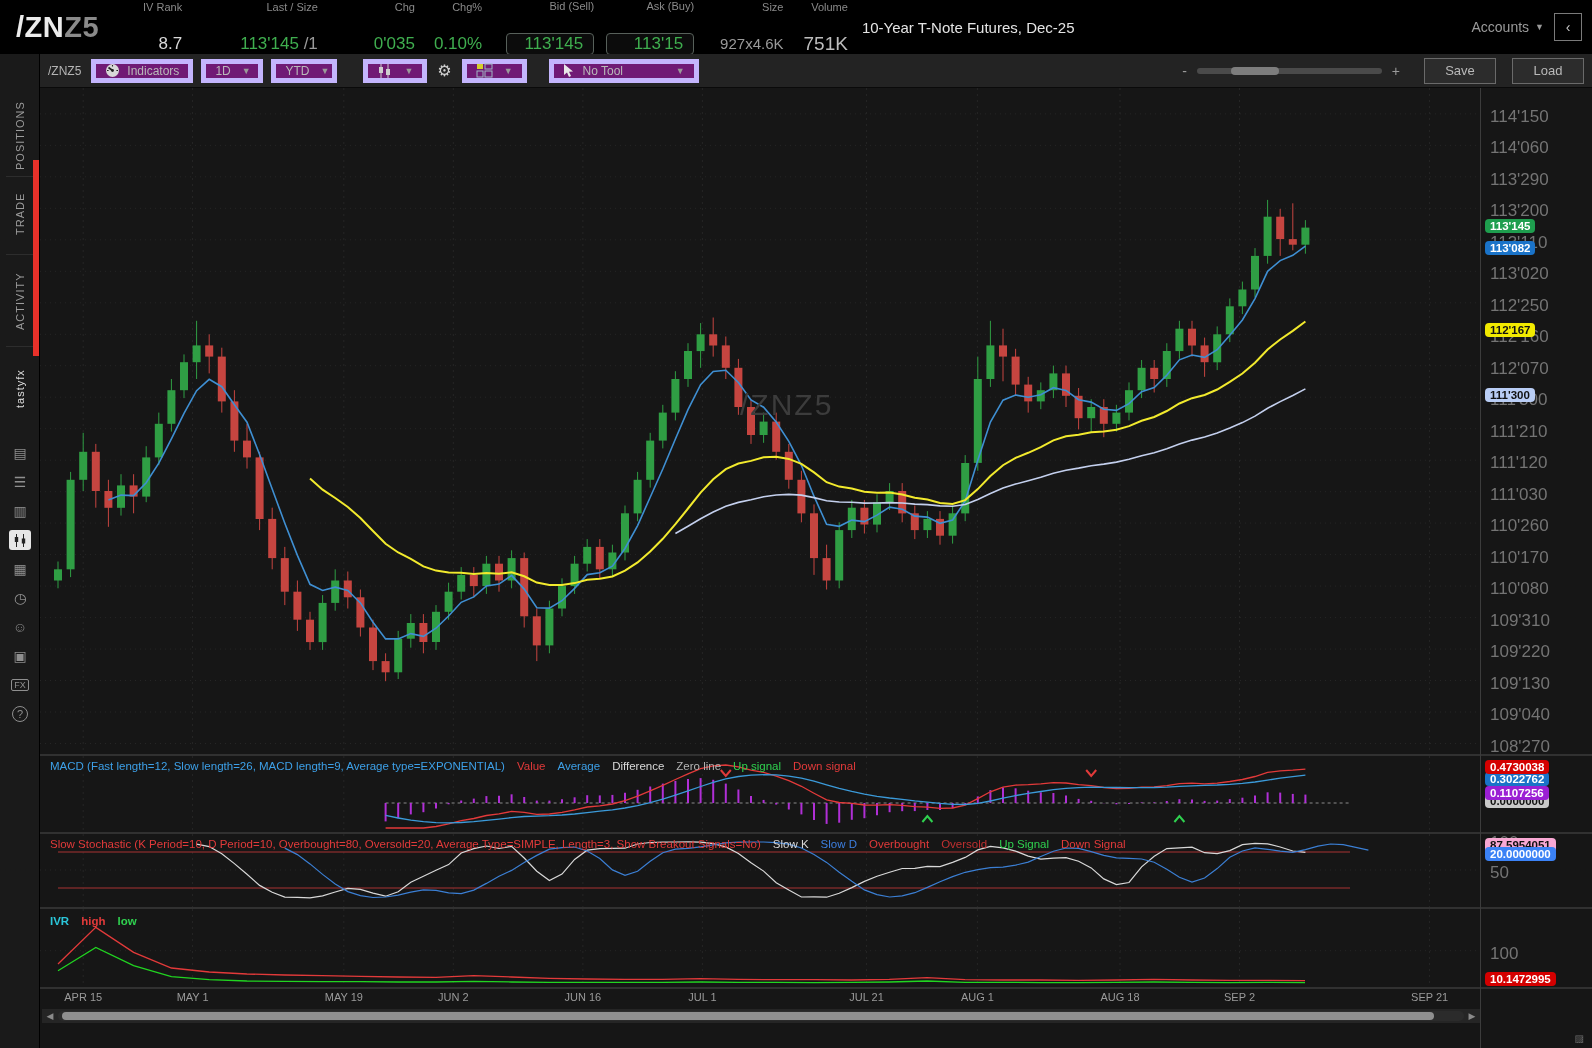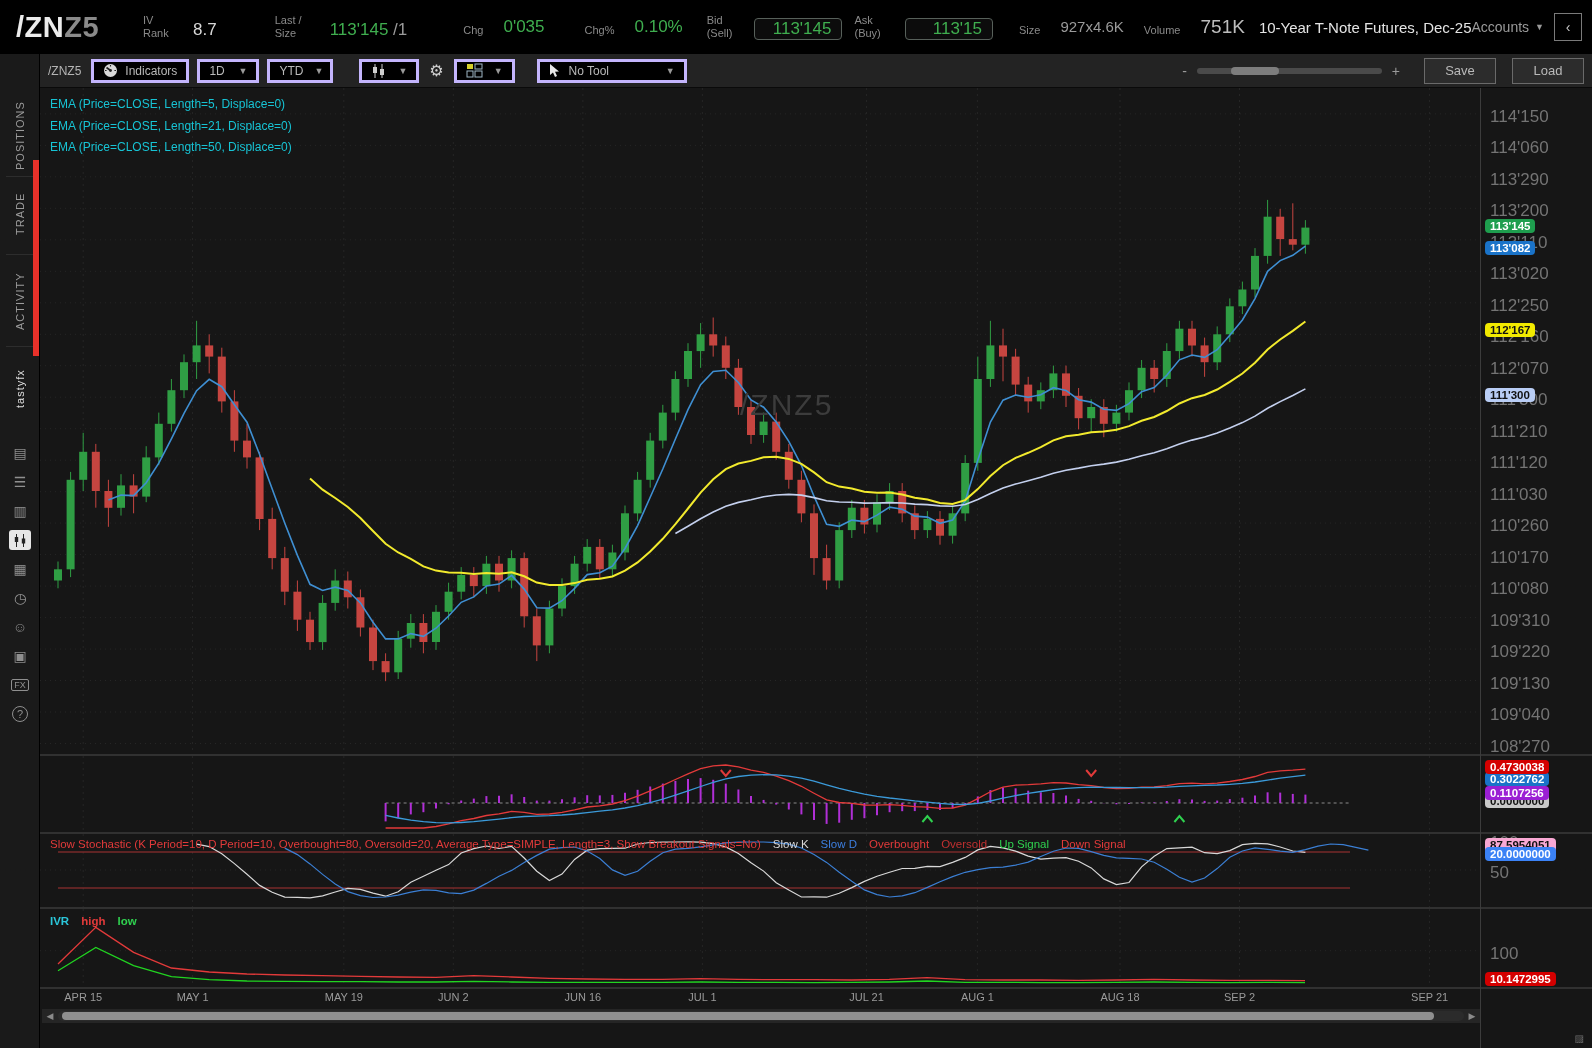--- a/index.html
+++ b/index.html
@@ -3,21 +3,21 @@
 <meta charset="utf-8">
 <style>
   * { margin:0; padding:0; box-sizing:border-box; }
   html,body { width:1592px; height:1048px; overflow:hidden; background:#111; }
   body { font-family:"Liberation Sans","DejaVu Sans",sans-serif; color:#cfcfcf; }
 
   
   .header { height:54px; background:#000; display:flex; align-items:center; padding:0 10px 0 16px; }
   .symbol { font-size:29px; font-weight:bold; color:#ececec; letter-spacing:0.5px; white-space:nowrap; }
   .symbol .dim { color:#8a8a8a; }
-  .hfield { display:flex; align-items:flex-end;gap:20px; }
+  .hfield { display:flex; flex-direction:column; align-items:flex-end;gap:20px; }
   .hfield .lab { font-size:11px; color:#8a8a8a; line-height:13px; }
   .hfield .val { font-size:17px; color:#d8d8d8; line-height:20px; white-space:nowrap; }
   .val.green { color:#3fae4f; }
   .val .sfx { color:#9a9a9a; }
   .qbox { border:1px solid #57605a; border-radius:4px; padding:0 10px; min-width:88px; text-align:right; background:#0c0c0c; cursor:pointer; }
   .qbox .val { font-size:17px; }
   .desc { font-size:15px; color:#e4e4e4; margin-left:14px; white-space:nowrap; }
   .hright { margin-left:auto; display:flex; align-items:center; gap:10px; }
   .accounts { color:#9a9a9a; font-size:14px; display:flex; align-items:center; gap:6px; cursor:pointer; }
   .caret { font-size:9px; color:#9a9a9a; }
@@ -35,21 +35,21 @@
   .ricon.active { }
   .ricon.active .chip { background:#e6e6e6; border-radius:3px; width:22px; height:20px; display:flex; align-items:center; justify-content:center; }
   .qmark { width:16px; height:16px; border:1.5px solid #8f8f8f; border-radius:50%; font-size:11px; display:flex; align-items:center; justify-content:center; }
   .fxbox { font-size:9px; border:1px solid #8f8f8f; border-radius:2px; padding:0 2px; }
 
   .content { position:relative; flex:1; background:#161616; }
 
   
   .toolbar { height:34px; background:#232323; display:flex; align-items:center; gap:8px; padding:0 8px; border-bottom:1px solid #0a0a0a; }
   .tsym { color:#b5b5b5; font-size:12px; margin-right:2px; }
-  .tbtn { height:24px; background:#000000; border:3px solid #c4b5fd; color:#b9b9b9; font-size:12px;
+  .tbtn { height:24px; background:#701a75; border:5px solid #c4b5fd; color:#b9b9b9; font-size:12px;
           display:flex; align-items:center; gap:7px; padding:0 9px; cursor:pointer; white-space:nowrap; }
   .tbtn .caret { margin-left:4px; }
   .gearbtn { border:none; background:transparent; font-size:16px; color:#cfcfcf; padding:0 2px; }
   .zoomgrp { margin-left:auto; display:flex; align-items:center; gap:10px; }
   .zoomgrp .pm { color:#9a9a9a; font-size:14px; cursor:pointer; }
   .ztrack { position:relative; width:185px; height:6px; background:#4a4a4a; border-radius:3px; cursor:pointer; }
   .zthumb { position:absolute; top:-1px; left:34px; width:48px; height:8px; background:#7d7d7d; border-radius:4px; }
   .bigbtn { width:72px; height:26px; border:1px solid #6a6a6a; background:#2c2c2c; color:#b9b9b9; font-size:13px;
             display:flex; align-items:center; justify-content:center; cursor:pointer; }
 
@@ -93,21 +93,21 @@
     <span class="val">8.7</span>
   </div>
   <div class="hfield" style="margin-left:58px">
     <span class="lab">Last / Size</span>
     <span class="val green"><span>113'145</span><span class="sfx"> /1</span></span>
   </div>
   <div class="hfield" style="margin-left:56px">
     <span class="lab">Chg</span>
     <span class="val green">0'035</span>
   </div>
-  <div class="hfield" style="margin-left:40px">
+  <div class="hfield" style="margin-left:19px">
     <span class="lab">Chg%</span>
     <span class="val green">0.10%</span>
   </div>
   <div class="hfield" style="margin-left:24px">
     <span class="lab">Bid (Sell)</span>
     <span class="qbox"><span class="val green">113'145</span></span>
   </div>
   <div class="hfield" style="margin-left:12px">
     <span class="lab">Ask (Buy)</span>
     <span class="qbox"><span class="val green">113'15</span></span>
@@ -461,25 +461,20 @@
           <line x1="1240.2" y1="120.9" x2="1240.2" y2="167.9" stroke="#c64540"></line>
           <rect x="1236.2" y="128.7" width="8" height="22.4" fill="#c64540"></rect>
           <line x1="1252.8" y1="115.3" x2="1252.8" y2="162.3" stroke="#c64540"></line>
           <rect x="1248.8" y="151.1" width="8" height="5.6" fill="#c64540"></rect>
           <line x1="1265.3999999999999" y1="132.1" x2="1265.3999999999999" y2="165.7" stroke="#2f9e44"></line>
           <rect x="1261.4" y="139.6" width="8" height="17.1" fill="#2f9e44"></rect>
           <path d="M68.4 411.9 L81.0 407.1 L93.6 407.6 L106.2 394.8 L118.8 375.2 L131.4 350.8 L144.0 325.3 L156.6 302.7 L169.2 291.3 L181.8 298.7 L194.4 316.7 L207.0 334.2 L219.6 366.5 L232.2 401.0 L244.8 435.2 L257.4 467.4 L270.0 496.3 L282.6 502.5 L295.2 499.2 L307.8 502.5 L320.4 514.9 L333.0 534.3 L345.6 550.9 L358.2 550.9 L370.8 545.6 L383.4 548.4 L396.0 540.2 L408.6 528.0 L421.2 514.3 L433.8 508.9 L446.4 497.9 L459.0 496.1 L471.6 487.4 L484.2 501.1 L496.8 519.8 L509.4 520.1 L522.0 512.7 L534.6 500.4 L547.2 486.6 L559.8 484.8 L572.4 478.1 L585.0 460.5 L597.6 437.6 L610.2 409.2 L622.8 381.0 L635.4 351.0 L648.0 321.7 L660.6 296.6 L673.2 283.5 L685.8 282.3 L698.4 294.5 L711.0 312.0 L723.6 319.2 L736.2 334.1 L748.8 353.3 L761.4 377.3 L774.0 408.2 L786.6 436.3 L799.2 438.3 L811.8 432.1 L824.4 433.6 L837.0 427.1 L849.6 419.1 L862.2 421.2 L874.8 428.1 L887.4 429.1 L900.0 435.3 L912.6 432.0 L925.2 413.0 L937.8 372.3 L950.4 334.0 L963.0 312.2 L975.6 307.0 L988.2 309.2 L1000.8 306.8 L1013.4 299.7 L1026.0 302.4 L1038.6 311.7 L1051.2 314.1 L1063.8 321.3 L1076.4 322.4 L1089.0 315.7 L1101.6 303.7 L1114.2 299.5 L1126.8 287.3 L1139.4 271.8 L1152.0 267.0 L1164.6 269.4 L1177.2 261.7 L1189.8 247.2 L1202.4 232.0 L1215.0 210.6 L1227.6 183.3 L1240.2 172.6 L1252.8 167.3 L1265.4 158.1 " fill="none" stroke="#3f8fd2" stroke-width="1.6"></path>
           <path d="M270.0 390.4 L282.6 401.7 L295.2 410.0 L307.8 419.0 L320.4 430.0 L333.0 443.0 L345.6 455.8 L358.2 464.5 L370.8 470.9 L383.4 478.4 L396.0 482.6 L408.6 484.5 L421.2 484.7 L433.8 485.9 L446.4 485.0 L459.0 485.7 L471.6 484.3 L484.2 488.3 L496.8 494.6 L509.4 496.9 L522.0 497.0 L534.6 495.1 L547.2 491.8 L559.8 490.8 L572.4 488.5 L585.0 482.7 L597.6 474.4 L610.2 463.4 L622.8 450.8 L635.4 436.2 L648.0 420.5 L660.6 404.6 L673.2 391.3 L685.8 381.1 L698.4 375.5 L711.0 372.9 L723.6 369.3 L736.2 368.8 L748.8 370.9 L761.4 375.9 L774.0 384.4 L786.6 394.2 L799.2 398.6 L811.8 400.5 L824.4 403.8 L837.0 404.7 L849.6 404.6 L862.2 406.5 L874.8 409.7 L887.4 411.6 L900.0 414.9 L912.6 415.9 L925.2 412.1 L937.8 401.1 L950.4 388.1 L963.0 377.2 L975.6 369.9 L988.2 364.8 L1000.8 359.1 L1013.4 352.4 L1026.0 348.3 L1038.6 346.7 L1051.2 344.2 L1063.8 343.4 L1076.4 341.7 L1089.0 338.1 L1101.6 332.8 L1114.2 329.0 L1126.8 323.0 L1139.4 315.5 L1152.0 310.2 L1164.6 307.0 L1177.2 301.5 L1189.8 293.9 L1202.4 285.5 L1215.0 274.8 L1227.6 261.5 L1240.2 251.5 L1252.8 242.9 L1265.4 233.5 " fill="none" stroke="#f2ea2d" stroke-width="2"></path>
           <path d="M635.4 445.5 L648.0 438.3 L660.6 430.8 L673.2 424.0 L685.8 418.3 L698.4 414.4 L711.0 411.8 L723.6 408.7 L736.2 407.0 L748.8 406.4 L761.4 407.1 L774.0 409.6 L786.6 412.8 L799.2 414.0 L811.8 414.2 L824.4 415.1 L837.0 415.0 L849.6 414.6 L862.2 415.0 L874.8 416.1 L887.4 416.6 L900.0 417.9 L912.6 418.2 L925.2 416.5 L937.8 411.5 L950.4 405.5 L963.0 400.1 L975.6 396.1 L988.2 392.8 L1000.8 389.3 L1013.4 385.2 L1026.0 382.2 L1038.6 380.1 L1051.2 377.7 L1063.8 376.1 L1076.4 374.1 L1089.0 371.3 L1101.6 367.7 L1114.2 364.7 L1126.8 360.7 L1139.4 356.0 L1152.0 352.1 L1164.6 349.1 L1177.2 345.0 L1189.8 340.1 L1202.4 334.6 L1215.0 328.1 L1227.6 320.3 L1240.2 313.6 L1252.8 307.5 L1265.4 300.9 " fill="none" stroke="#c4d0ee" stroke-width="1.6"></path>
         </svg>
-      <div class="legend ema-legend">
-        <div>EMA (Price=CLOSE, Length=5, Displace=0)</div>
-        <div>EMA (Price=CLOSE, Length=21, Displace=0)</div>
-        <div>EMA (Price=CLOSE, Length=50, Displace=0)</div>
-      </div>
 
       <div class="sep" style="top:666px"></div>
       <svg id="macd-svg" class="pane" viewBox="0 0 1440 76">
           <line x1="43.2" y1="0" x2="43.2" y2="76" stroke="#262626" stroke-dasharray="2,4"></line>
           <line x1="152.6" y1="0" x2="152.6" y2="76" stroke="#262626" stroke-dasharray="2,4"></line>
           <line x1="303.8" y1="0" x2="303.8" y2="76" stroke="#262626" stroke-dasharray="2,4"></line>
           <line x1="413.3" y1="0" x2="413.3" y2="76" stroke="#262626" stroke-dasharray="2,4"></line>
           <line x1="542.9" y1="0" x2="542.9" y2="76" stroke="#262626" stroke-dasharray="2,4"></line>
           <line x1="662.4" y1="0" x2="662.4" y2="76" stroke="#262626" stroke-dasharray="2,4"></line>
           <line x1="826.6" y1="0" x2="826.6" y2="76" stroke="#262626" stroke-dasharray="2,4"></line>
@@ -562,20 +557,29 @@
           <line x1="1240.2" y1="47" x2="1240.2" y2="36.6" stroke="#b02fd6" stroke-width="2"></line>
           <line x1="1252.8" y1="47" x2="1252.8" y2="37.9" stroke="#b02fd6" stroke-width="2"></line>
           <line x1="1265.3999999999999" y1="47" x2="1265.3999999999999" y2="38.6" stroke="#b02fd6" stroke-width="2"></line>
           <path d="M345.6 72.0 L358.2 72.0 L370.8 72.0 L383.4 72.0 L396.0 70.5 L408.6 67.9 L421.2 64.7 L433.8 62.5 L446.4 59.5 L459.0 57.9 L471.6 55.4 L484.2 56.3 L496.8 58.3 L509.4 58.0 L522.0 56.4 L534.6 53.9 L547.2 51.0 L559.8 49.8 L572.4 48.0 L585.0 44.6 L597.6 40.2 L610.2 34.8 L622.8 29.3 L635.4 23.5 L648.0 17.8 L660.6 12.7 L673.2 9.8 L685.8 9.0 L698.4 10.9 L711.0 14.2 L723.6 16.4 L736.2 20.1 L748.8 24.7 L761.4 30.3 L774.0 37.2 L786.6 43.8 L799.2 46.5 L811.8 47.4 L824.4 49.0 L837.0 49.1 L849.6 48.6 L862.2 49.3 L874.8 50.7 L887.4 51.1 L900.0 52.3 L912.6 52.0 L925.2 49.2 L937.8 42.6 L950.4 35.8 L963.0 31.1 L975.6 29.1 L988.2 28.6 L1000.8 27.8 L1013.4 26.6 L1026.0 27.0 L1038.6 28.7 L1051.2 29.6 L1063.8 31.5 L1076.4 32.5 L1089.0 32.3 L1101.6 31.2 L1114.2 31.0 L1126.8 29.7 L1139.4 27.7 L1152.0 27.2 L1164.6 27.9 L1177.2 27.2 L1189.8 25.5 L1202.4 23.5 L1215.0 20.5 L1227.6 16.4 L1240.2 14.8 L1252.8 14.1 L1265.4 13.1 " fill="none" stroke="#e23a3a" stroke-width="1.3"></path>
           <path d="M345.6 59.3 L358.2 62.0 L370.8 64.1 L383.4 65.7 L396.0 66.7 L408.6 66.9 L421.2 66.5 L433.8 65.7 L446.4 64.4 L459.0 63.1 L471.6 61.6 L484.2 60.5 L496.8 60.1 L509.4 59.7 L522.0 59.0 L534.6 58.0 L547.2 56.6 L559.8 55.2 L572.4 53.8 L585.0 52.0 L597.6 49.6 L610.2 46.6 L622.8 43.2 L635.4 39.2 L648.0 34.9 L660.6 30.5 L673.2 26.4 L685.8 22.9 L698.4 20.5 L711.0 19.2 L723.6 18.7 L736.2 18.9 L748.8 20.1 L761.4 22.1 L774.0 25.2 L786.6 28.9 L799.2 32.4 L811.8 35.4 L824.4 38.1 L837.0 40.3 L849.6 42.0 L862.2 43.4 L874.8 44.9 L887.4 46.1 L900.0 47.4 L912.6 48.3 L925.2 48.5 L937.8 47.3 L950.4 45.0 L963.0 42.2 L975.6 39.6 L988.2 37.4 L1000.8 35.5 L1013.4 33.7 L1026.0 32.4 L1038.6 31.6 L1051.2 31.2 L1063.8 31.3 L1076.4 31.5 L1089.0 31.7 L1101.6 31.6 L1114.2 31.5 L1126.8 31.1 L1139.4 30.4 L1152.0 29.8 L1164.6 29.4 L1177.2 29.0 L1189.8 28.3 L1202.4 27.3 L1215.0 26.0 L1227.6 24.1 L1240.2 22.2 L1252.8 20.6 L1265.4 19.1 " fill="none" stroke="#3b9ad9" stroke-width="1.3"></path>
           <path d="M680.8 14 L685.8 20 L690.8 14" fill="none" stroke="#e23a3a" stroke-width="2"></path>
           <path d="M1046.2 14 L1051.2 20 L1056.2 14" fill="none" stroke="#e23a3a" stroke-width="2"></path>
           <path d="M882.4 66 L887.4 60 L892.4 66" fill="none" stroke="#2fd14f" stroke-width="2"></path>
           <path d="M1134.3999999999999 66 L1139.3999999999999 60 L1144.3999999999999 66" fill="none" stroke="#2fd14f" stroke-width="2"></path>
         </svg>
+      <div id="macd-legend" class="legend spanlegend">
+          <span style="color: rgb(61, 160, 232);">MACD (Fast length=12, Slow length=26, MACD length=9, Average type=EXPONENTIAL)</span>
+          <span style="color: rgb(226, 58, 58);">Value</span>
+          <span style="color: rgb(61, 160, 232);">Average</span>
+          <span style="color: rgb(216, 216, 216);">Difference</span>
+          <span style="color: rgb(181, 181, 181);">Zero line</span>
+          <span style="color: rgb(47, 209, 79);">Up signal</span>
+          <span style="color: rgb(226, 58, 58);">Down signal</span>
+        </div>
 
       <div class="sep" style="top:744px"></div>
       <svg id="stoch-svg" class="pane" viewBox="0 0 1440 73">
           <line x1="43.2" y1="0" x2="43.2" y2="73" stroke="#262626" stroke-dasharray="2,4"></line>
           <line x1="152.6" y1="0" x2="152.6" y2="73" stroke="#262626" stroke-dasharray="2,4"></line>
           <line x1="303.8" y1="0" x2="303.8" y2="73" stroke="#262626" stroke-dasharray="2,4"></line>
           <line x1="413.3" y1="0" x2="413.3" y2="73" stroke="#262626" stroke-dasharray="2,4"></line>
           <line x1="542.9" y1="0" x2="542.9" y2="73" stroke="#262626" stroke-dasharray="2,4"></line>
           <line x1="662.4" y1="0" x2="662.4" y2="73" stroke="#262626" stroke-dasharray="2,4"></line>
           <line x1="826.6" y1="0" x2="826.6" y2="73" stroke="#262626" stroke-dasharray="2,4"></line>

